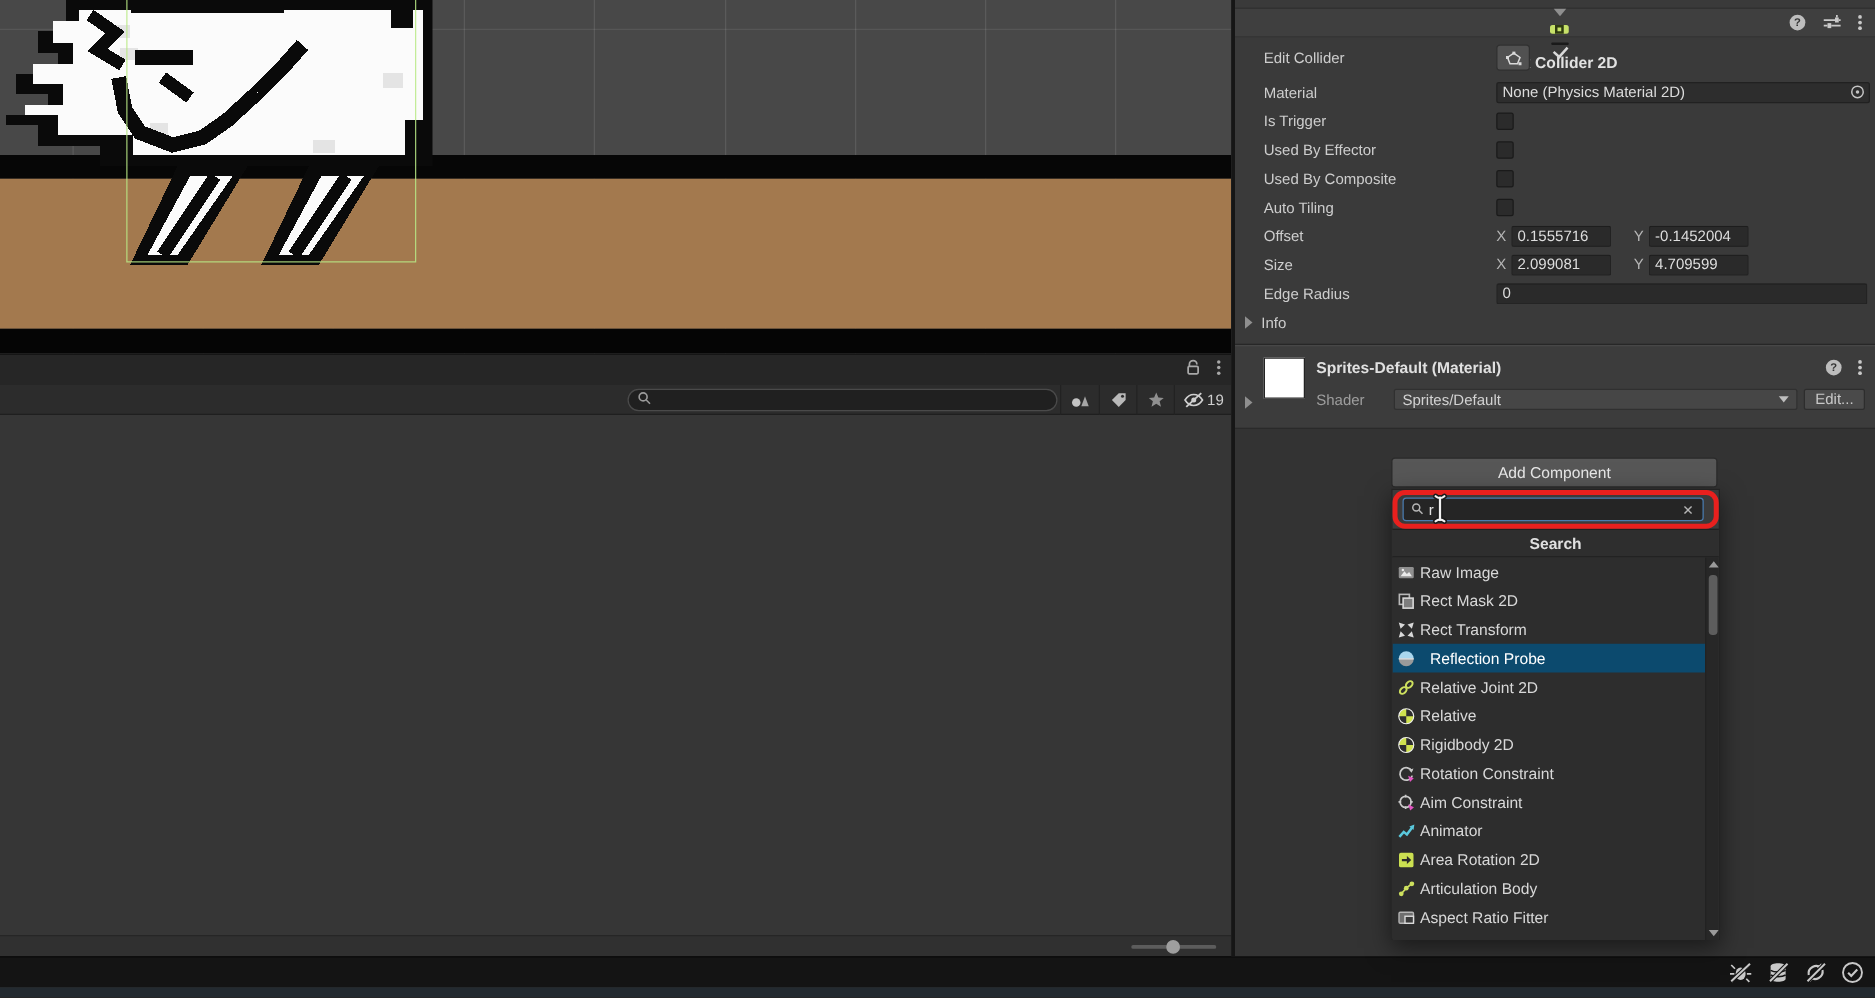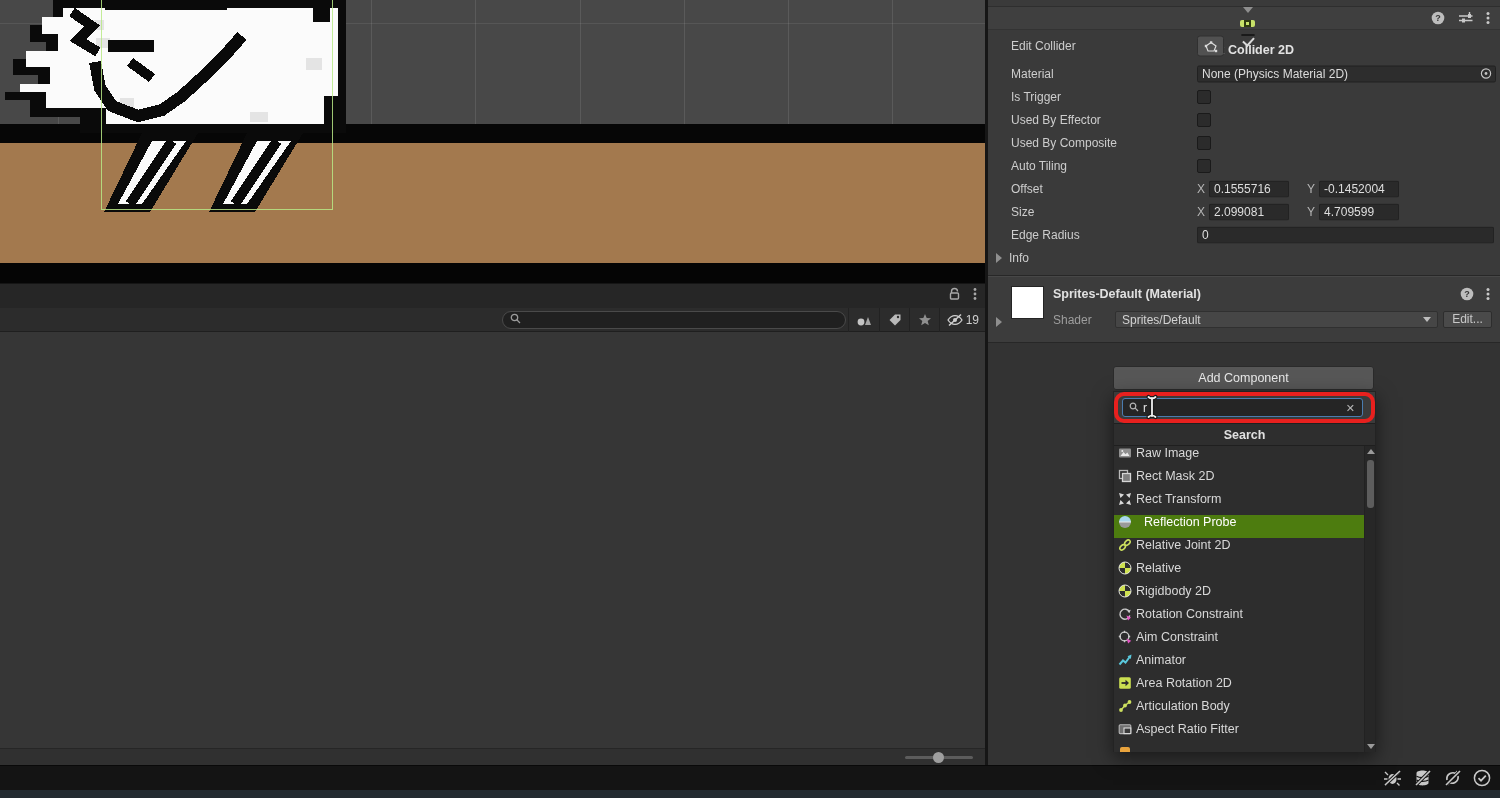--- a/index.html
+++ b/index.html
@@ -82,22 +82,22 @@
   .red-ring { position:absolute; left:0px; top:0px; right:0px; height:31px; border:4px solid #e8201e; border-radius:10px; z-index:5; pointer-events:none; }
   .popup-search { position:absolute; left:8px; right:12px; top:6px; height:19px; background:#252525;
     border:1px solid #4a7cb0; border-radius:3px; display:flex; align-items:center; padding:0 6px; gap:4px; }
   .popup-search .txt { color:#e2e2e2; }
   .caret { width:1px; height:12px; background:#dfdfdf; }
   .clear-x { position:absolute; right:7px; top:3px; color:#b5b5b5; font-size:11px; }
   .ibeam { position:absolute; left:30px; top:2px; z-index:6; }
   .popup-header { height:23px; background:#2e2e2e; border-top:1px solid #1f1f1f; border-bottom:1px solid #1f1f1f;
     display:flex; align-items:center; justify-content:center; font-weight:bold; color:#e0e0e0; font-size:12.5px; }
   .popup-list { position:relative; height:306px; background:#2d2d2d; overflow:hidden; }
-  .comp-row { height:23px; display:flex; gap:4px; padding-left:4px; width:252px; color:#d8d8d8; font-size:12.5px; }
-  .comp-row.selected { background:#4d7c0f; color:#ffffff;gap:12px; }
+  .comp-row { height:23px; display:flex; align-items:center; gap:4px; padding-left:4px; width:252px; color:#d8d8d8; font-size:12.5px; }
+  .comp-row.selected { background:#0c4a6e; color:#ffffff;gap:12px; }
   .comp-row svg { flex:0 0 auto; }
   .vscroll { position:absolute; right:0; top:0; width:11px; height:100%; background:#272727; border-left:1px solid #222; }
   .vs-up { position:absolute; top:3px; left:2px; width:0; height:0; border-left:4px solid transparent; border-right:4px solid transparent; border-bottom:5px solid #9a9a9a; }
   .vs-down { position:absolute; bottom:3px; left:2px; width:0; height:0; border-left:4px solid transparent; border-right:4px solid transparent; border-top:5px solid #9a9a9a; }
   .vs-thumb { position:absolute; top:14px; left:2px; width:7px; height:48px; background:#5d5d5d; border-radius:3px; }
 </style>
 </head>
 <body>
 
 <div class="app">

